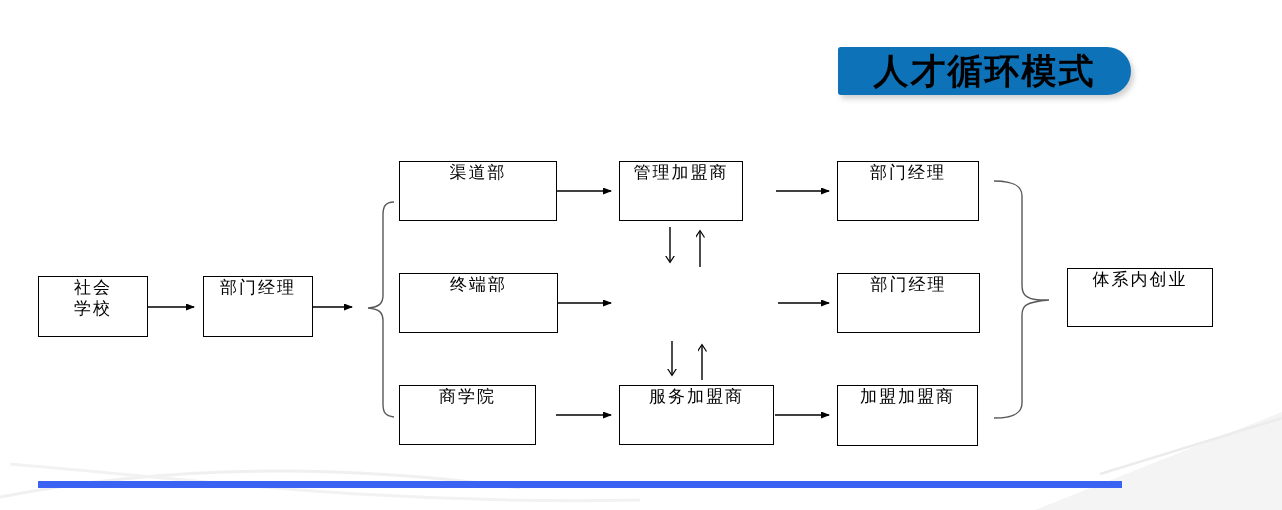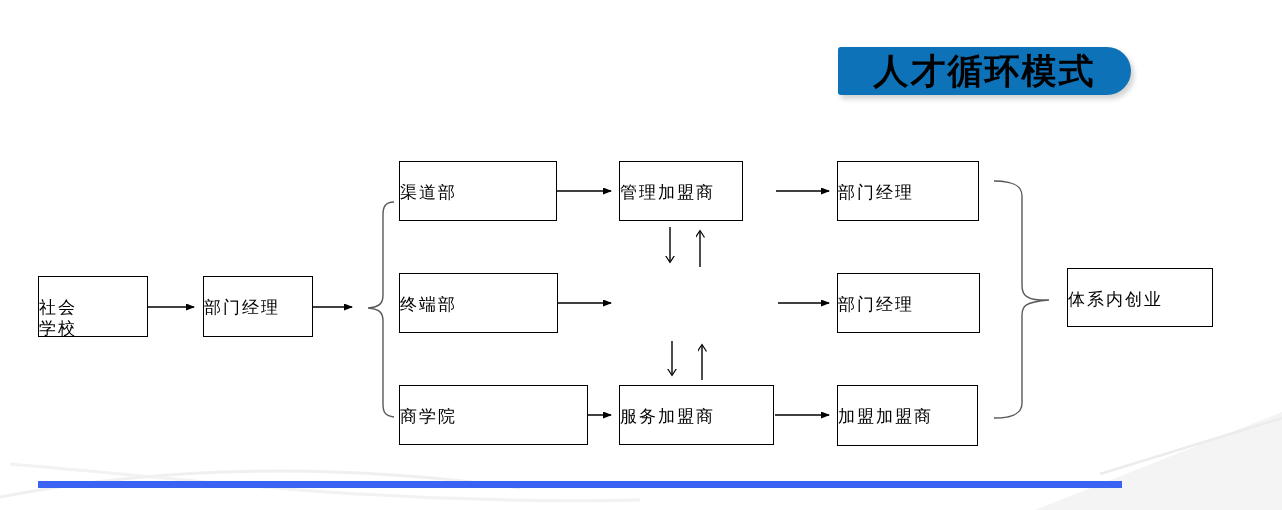--- a/index.html
+++ b/index.html
@@ -14,27 +14,27 @@
     background:#0E72B8;border-radius:3px 26px 26px 3px;
     box-shadow:3px 4px 5px rgba(130,130,130,.35);
     display:flex;align-items:center;justify-content:center;
   }
   .banner span{
     color:#000000;font-size:35px;font-weight:bold;letter-spacing:2px;line-height:48px;
   }
   
   .node{
     position:absolute;box-sizing:border-box;border:1px solid #000;background:#fff;
-    text-align:left;font-size:17px;letter-spacing:2px;padding-top:20px;line-height:21px;
+    text-align:center;font-size:17px;letter-spacing:2px;padding-top:0;line-height:21px;
   }
   .n-social{left:38px;top:276px;width:110px;height:61px;}
   .n-store{left:203px;top:276px;width:110px;height:61px;}
   .n-channel{left:399px;top:161px;width:158px;height:60px;}
   .n-terminal{left:399px;top:273px;width:159px;height:60px;}
-  .n-bschool{left:399px;top:385px;width:189px;height:60px;}
+  .n-bschool{left:399px;top:385px;width:137px;height:60px;}
   .n-manage{left:619px;top:161px;width:124px;height:60px;}
   .n-eachstore{left:619px;top:273px;width:158px;height:60px;}
   .n-service{left:619px;top:385px;width:155px;height:60px;}
   .n-deptmgr1{left:837px;top:161px;width:142px;height:60px;}
   .n-deptmgr2{left:837px;top:273px;width:143px;height:60px;}
   .n-joinfr{left:837px;top:385px;width:141px;height:61px;}
   .n-startup{left:1067px;top:268px;width:146px;height:59px;}
   
   .divider{position:absolute;left:38px;top:481px;width:1084px;height:7px;background:#3B63F3;}
 </style>

